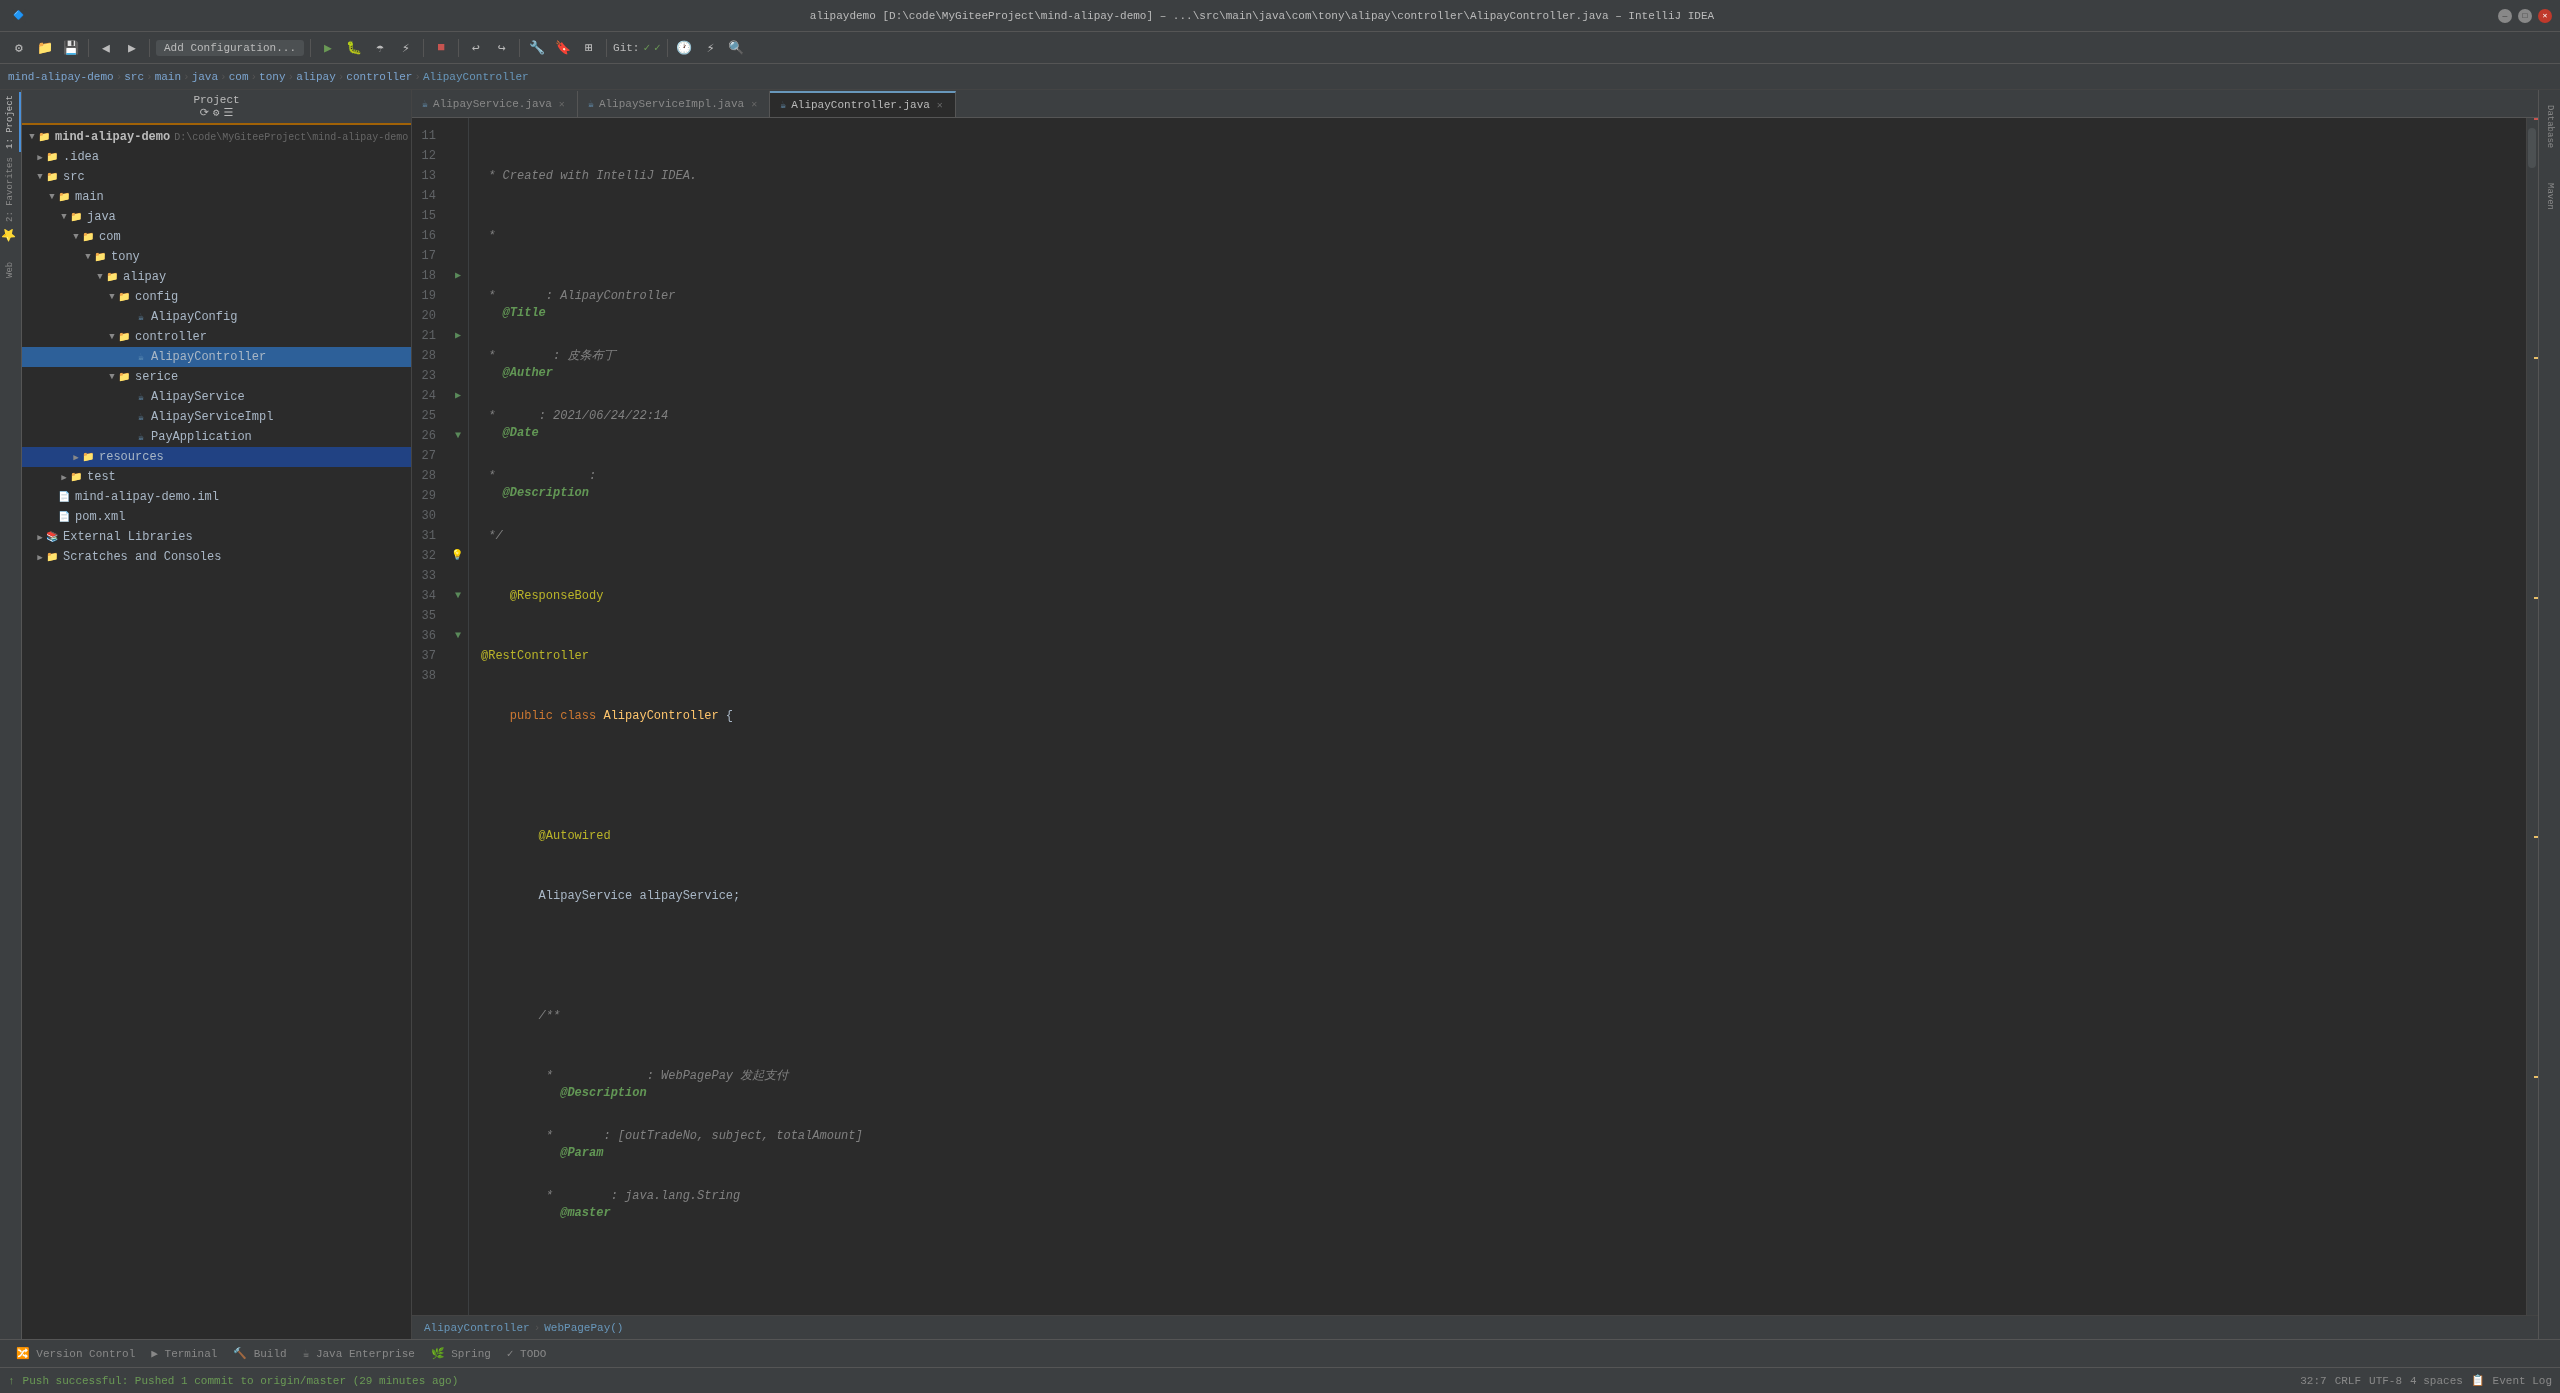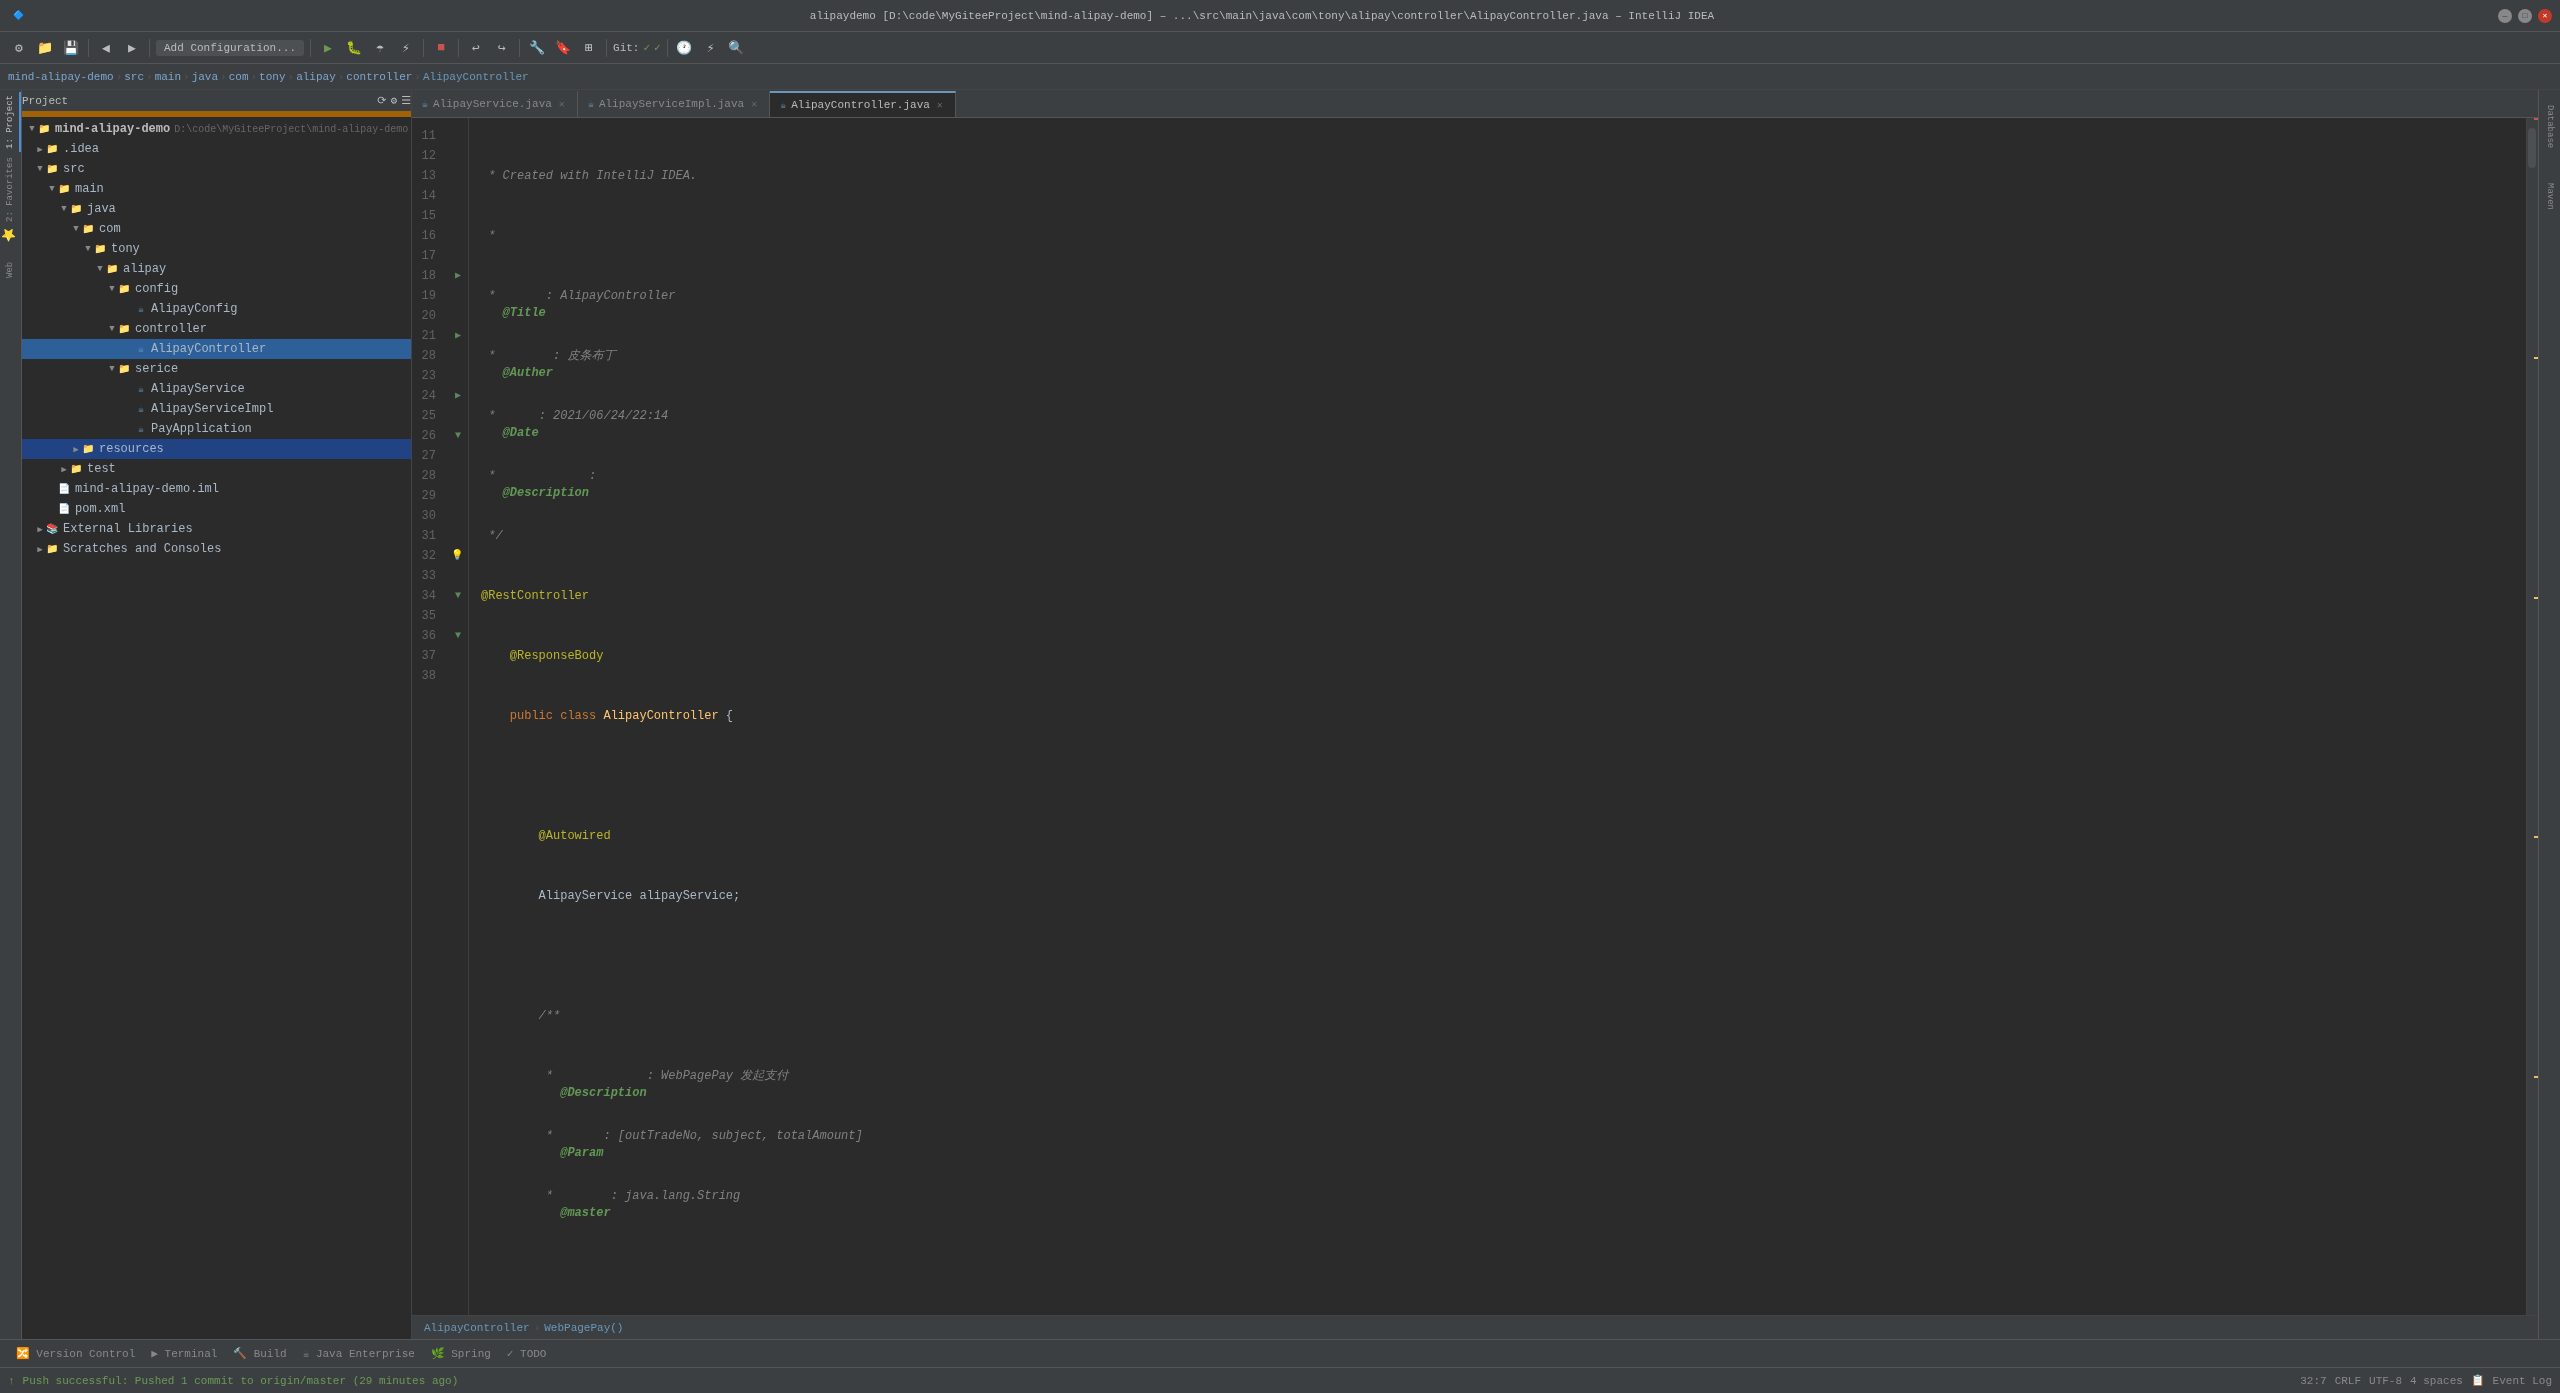--- a/index.html
+++ b/index.html
@@ -129,21 +129,22 @@
       overflow: hidden;
     }
     #project-header {
       background: #3c3f41;
       padding: 4px 0;
       font-size: 11px;
       color: #bbbbbb;
       display: flex;
       align-items: center;
       justify-content: space-between;
-      border-bottom: 6px solid #a16207;
+      border-bottom: 2px solid #a16207;
+      flex-direction: column;
     }
     #project-tree {
       overflow-y: auto;
       flex: 1;
       padding: 2px 0;
     }
     .tree-item {
       display: flex;
       align-items: center;
       padding: 1px 4px;
@@ -736,22 +737,22 @@
         </div>
 
         <div id="code-content">
           <div class="code-line"><span class="comment"> * Created with IntelliJ IDEA.</span></div>
           <div class="code-line"><span class="comment"> *</span></div>
           <div class="code-line"><span class="comment"> * </span><span class="comment-tag">@Title</span><span class="comment">: AlipayController</span></div>
           <div class="code-line"><span class="comment"> * </span><span class="comment-tag">@Auther</span><span class="comment">: 皮条布丁</span></div>
           <div class="code-line"><span class="comment"> * </span><span class="comment-tag">@Date</span><span class="comment">: 2021/06/24/22:14</span></div>
           <div class="code-line"><span class="comment"> * </span><span class="comment-tag">@Description</span><span class="comment">:</span></div>
           <div class="code-line"><span class="comment"> */</span></div>
+          <div class="code-line"><span class="plain">    </span><span class="annotation">@ResponseBody</span></div>
           <div class="code-line"><span class="annotation">@RestController</span></div>
-          <div class="code-line"><span class="plain">    </span><span class="annotation">@ResponseBody</span></div>
           <div class="code-line"><span class="plain">    </span><span class="kw">public class</span><span class="plain"> </span><span class="classname">AlipayController</span><span class="plain"> {</span></div>
           <div class="code-line"></div>
           <div class="code-line"><span class="plain">        </span><span class="annotation">@Autowired</span></div>
           <div class="code-line"><span class="plain">        AlipayService alipayService;</span></div>
           <div class="code-line"></div>
           <div class="code-line"><span class="plain">        </span><span class="comment">/**</span></div>
           <div class="code-line"><span class="plain">         </span><span class="comment">* </span><span class="comment-tag">@Description</span><span class="comment">: WebPagePay 发起支付</span></div>
           <div class="code-line"><span class="plain">         </span><span class="comment">* </span><span class="comment-tag">@Param</span><span class="comment">: [outTradeNo, subject, totalAmount]</span></div>
           <div class="code-line"><span class="plain">         </span><span class="comment">* </span><span class="comment-tag">@master</span><span class="comment">: java.lang.String</span></div>
           

